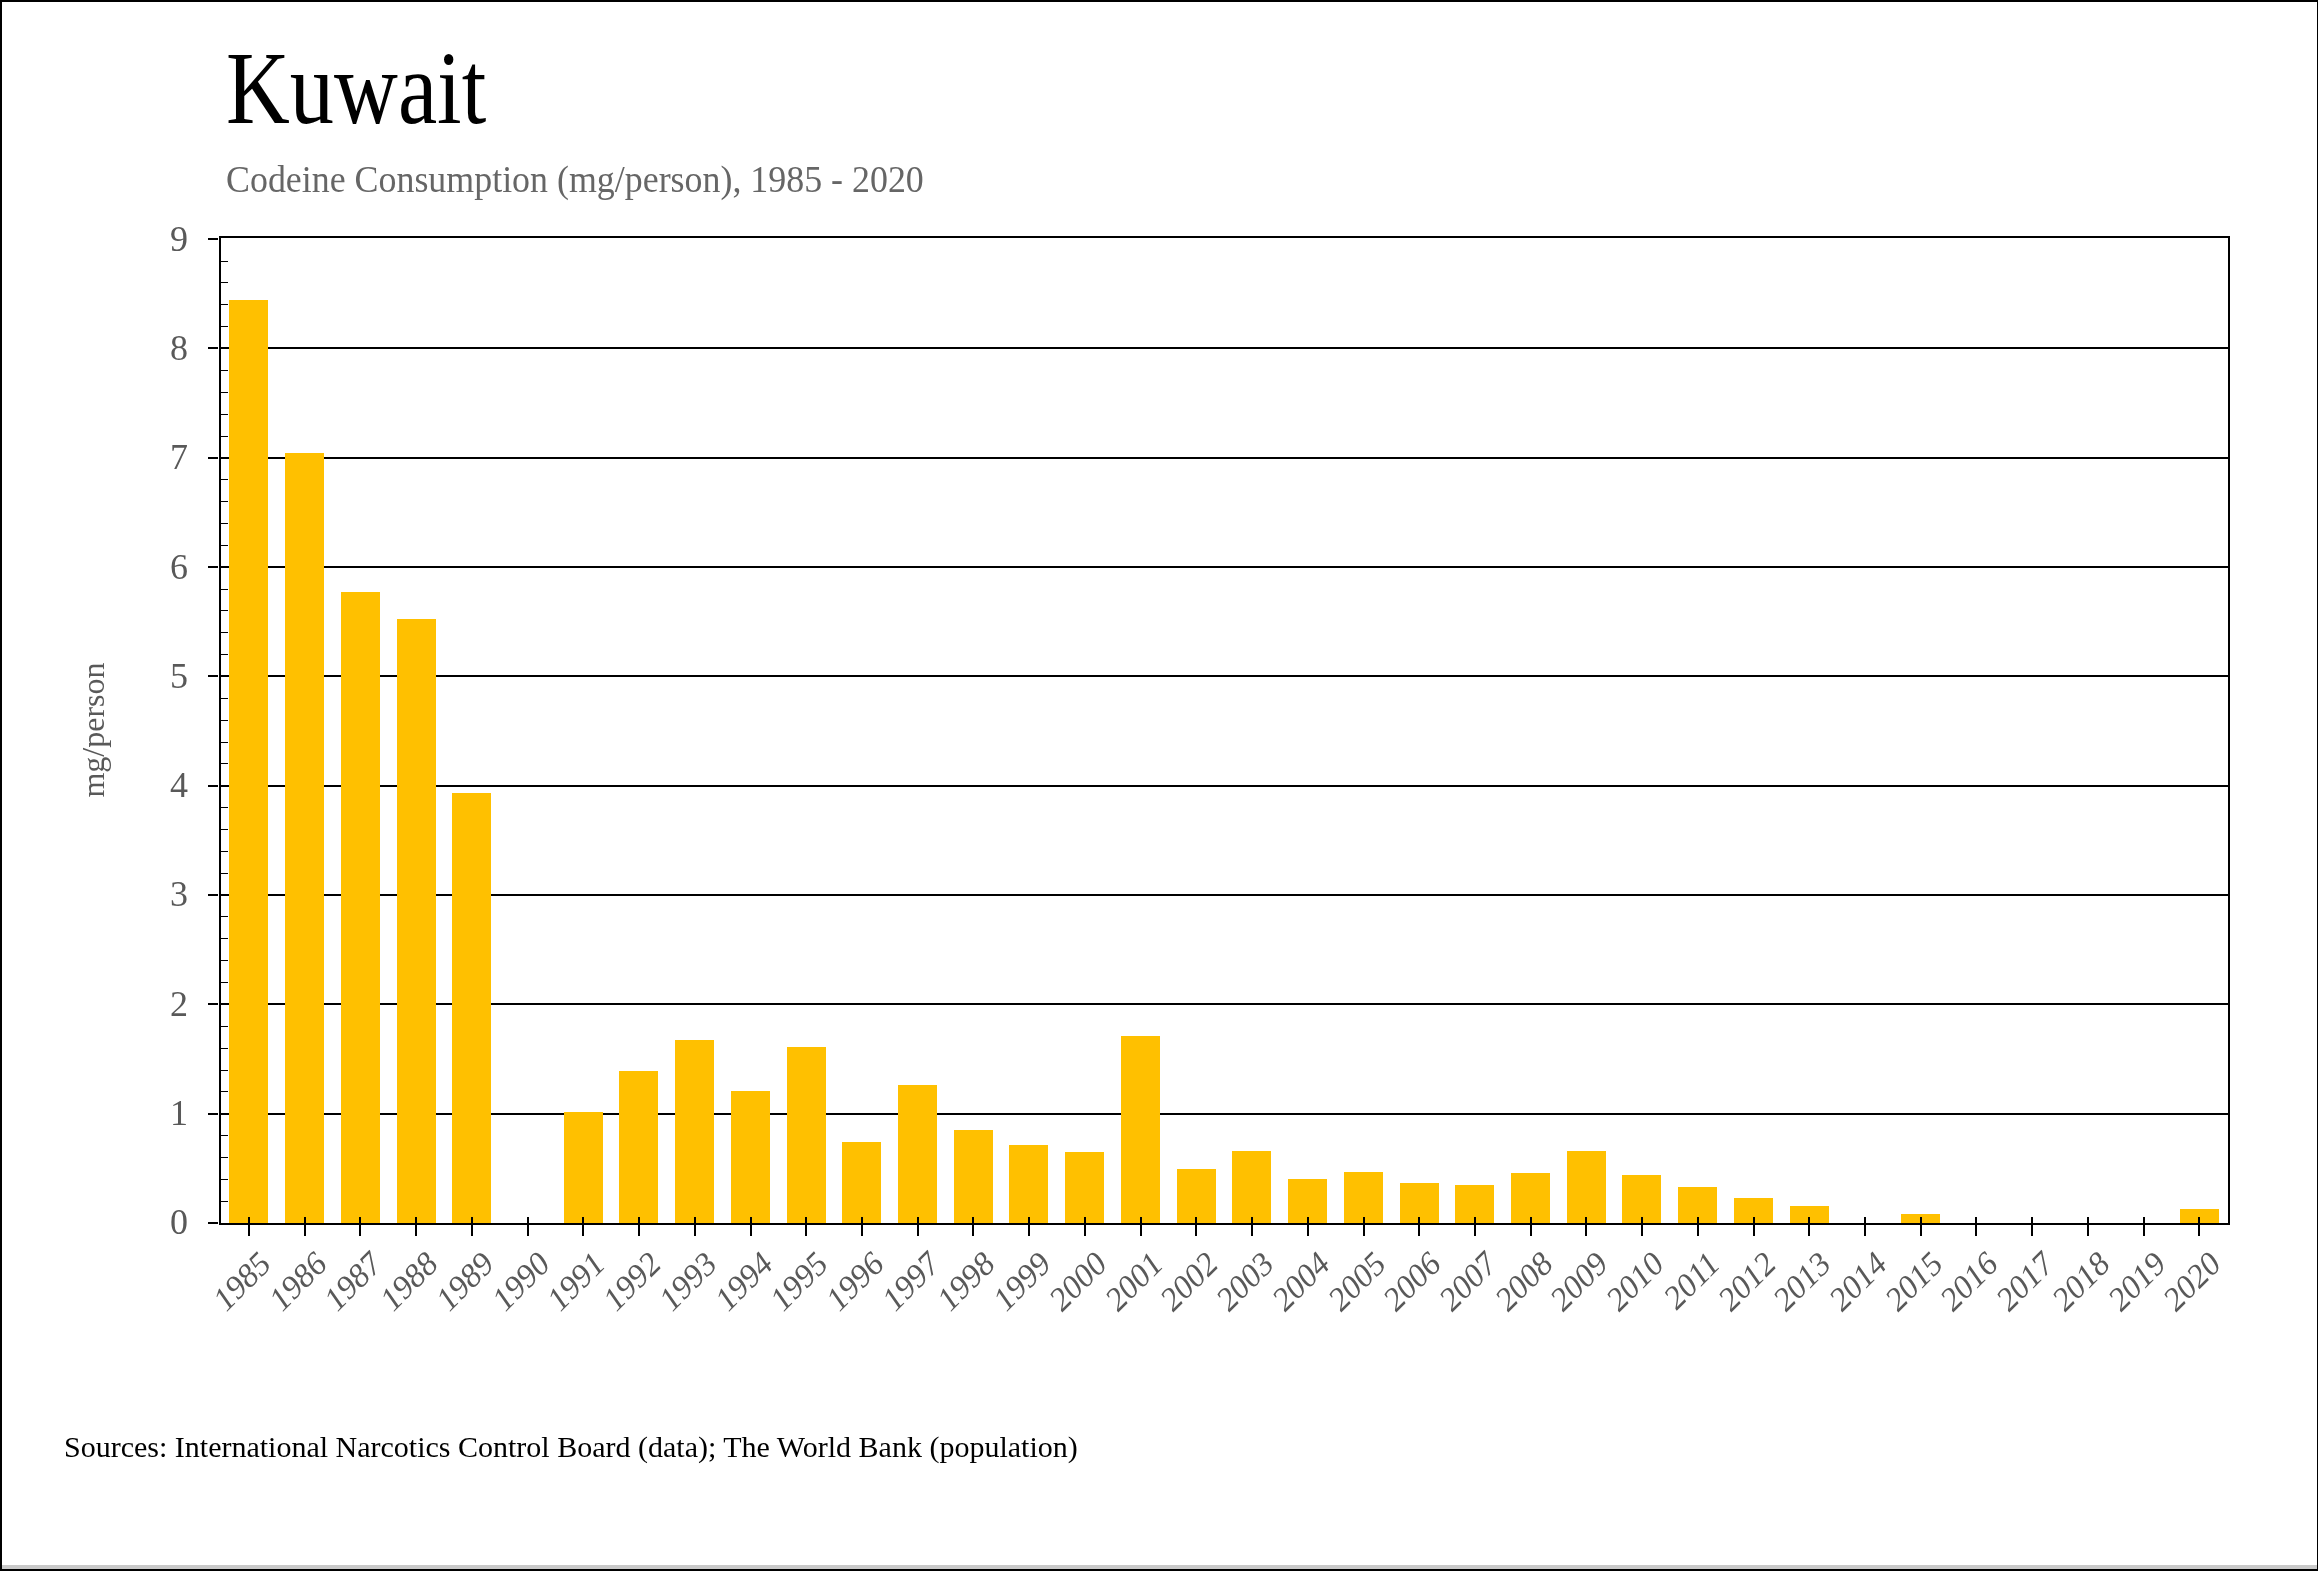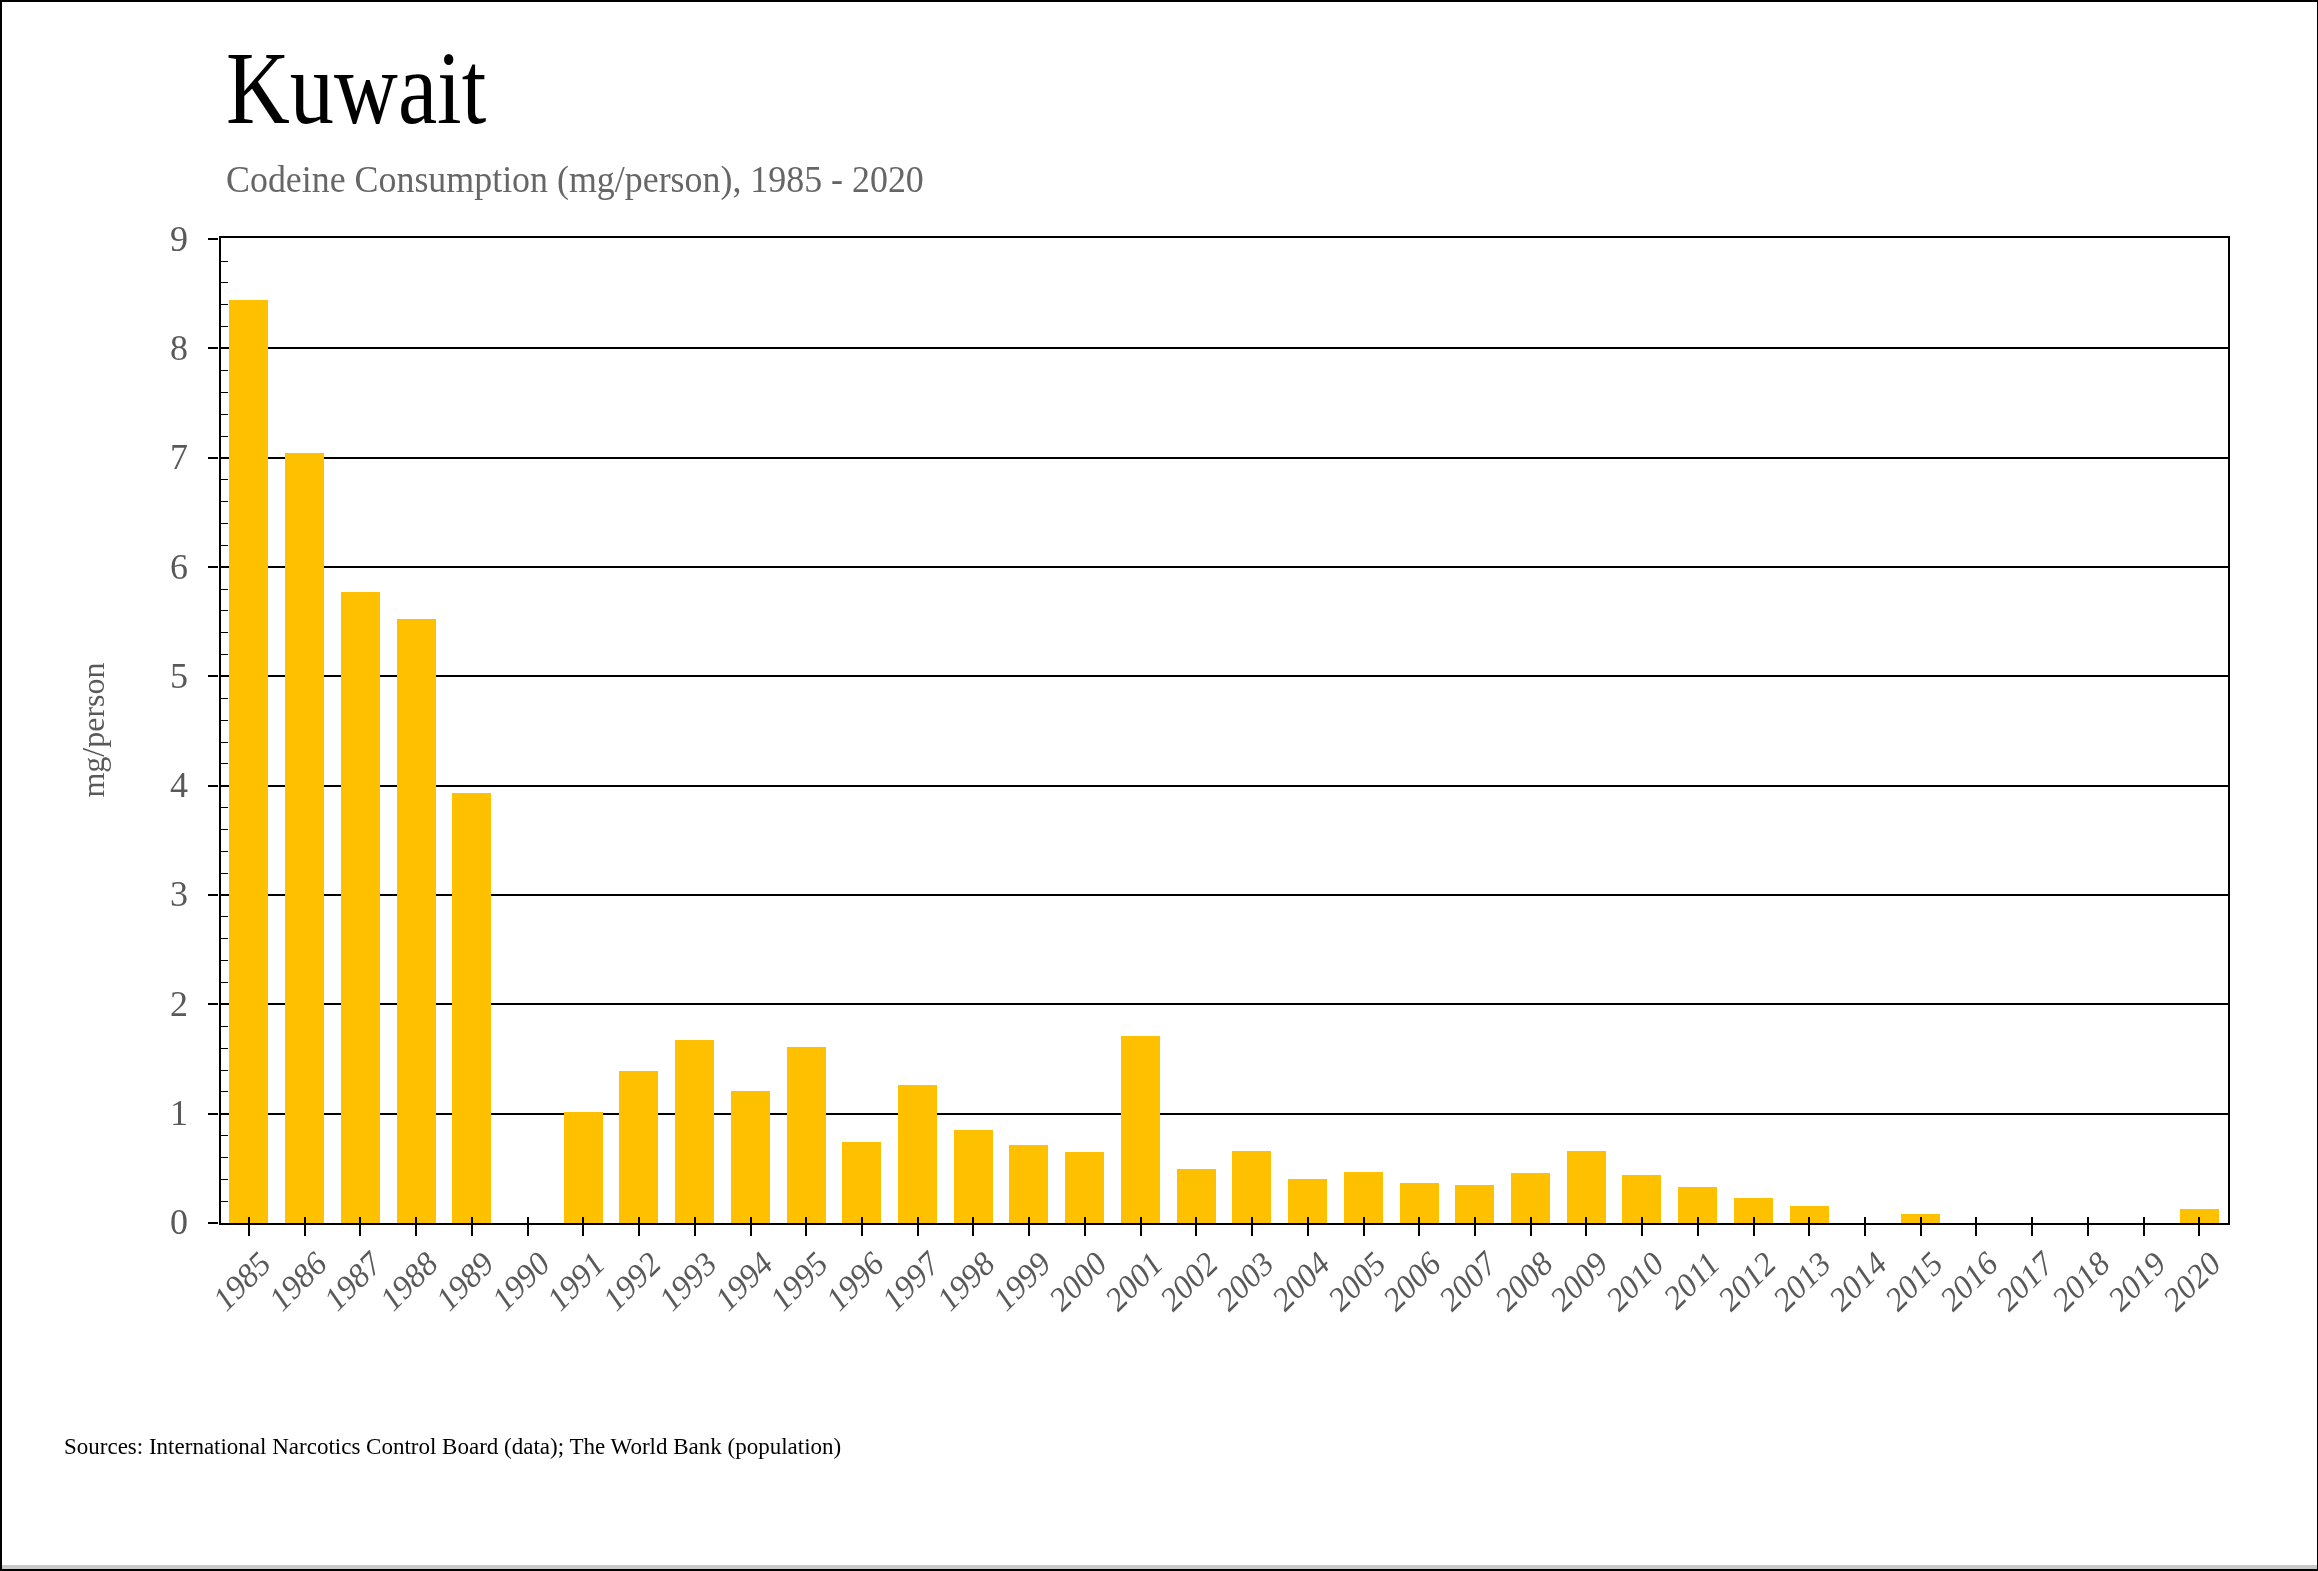--- a/index.html
+++ b/index.html
@@ -54,21 +54,21 @@
     font-size: 36px; line-height: 36px; color: #595959;
   }
   .x-year-label {
     position: absolute; width: 110px; text-align: right;
     font-size: 33px; line-height: 34px; font-style: italic; color: #595959;
     transform-origin: 100% 0; transform: rotate(-45deg);
     white-space: nowrap;
   }
   .footer {
     position: absolute; left: 62px; top: 1430px;
-    font-size: 23px; line-height: 29px; color: #000000;
+    font-size: 30px; line-height: 29px; color: #000000;
   }
 </style>
 </head>
 <body>
 
 <div class="page">
   <div class="chart-title">Kuwait</div>
   <div class="chart-subtitle">Codeine Consumption (mg/person), 1985 - 2020</div>
   <div class="y-axis-title">mg/person</div>
 

